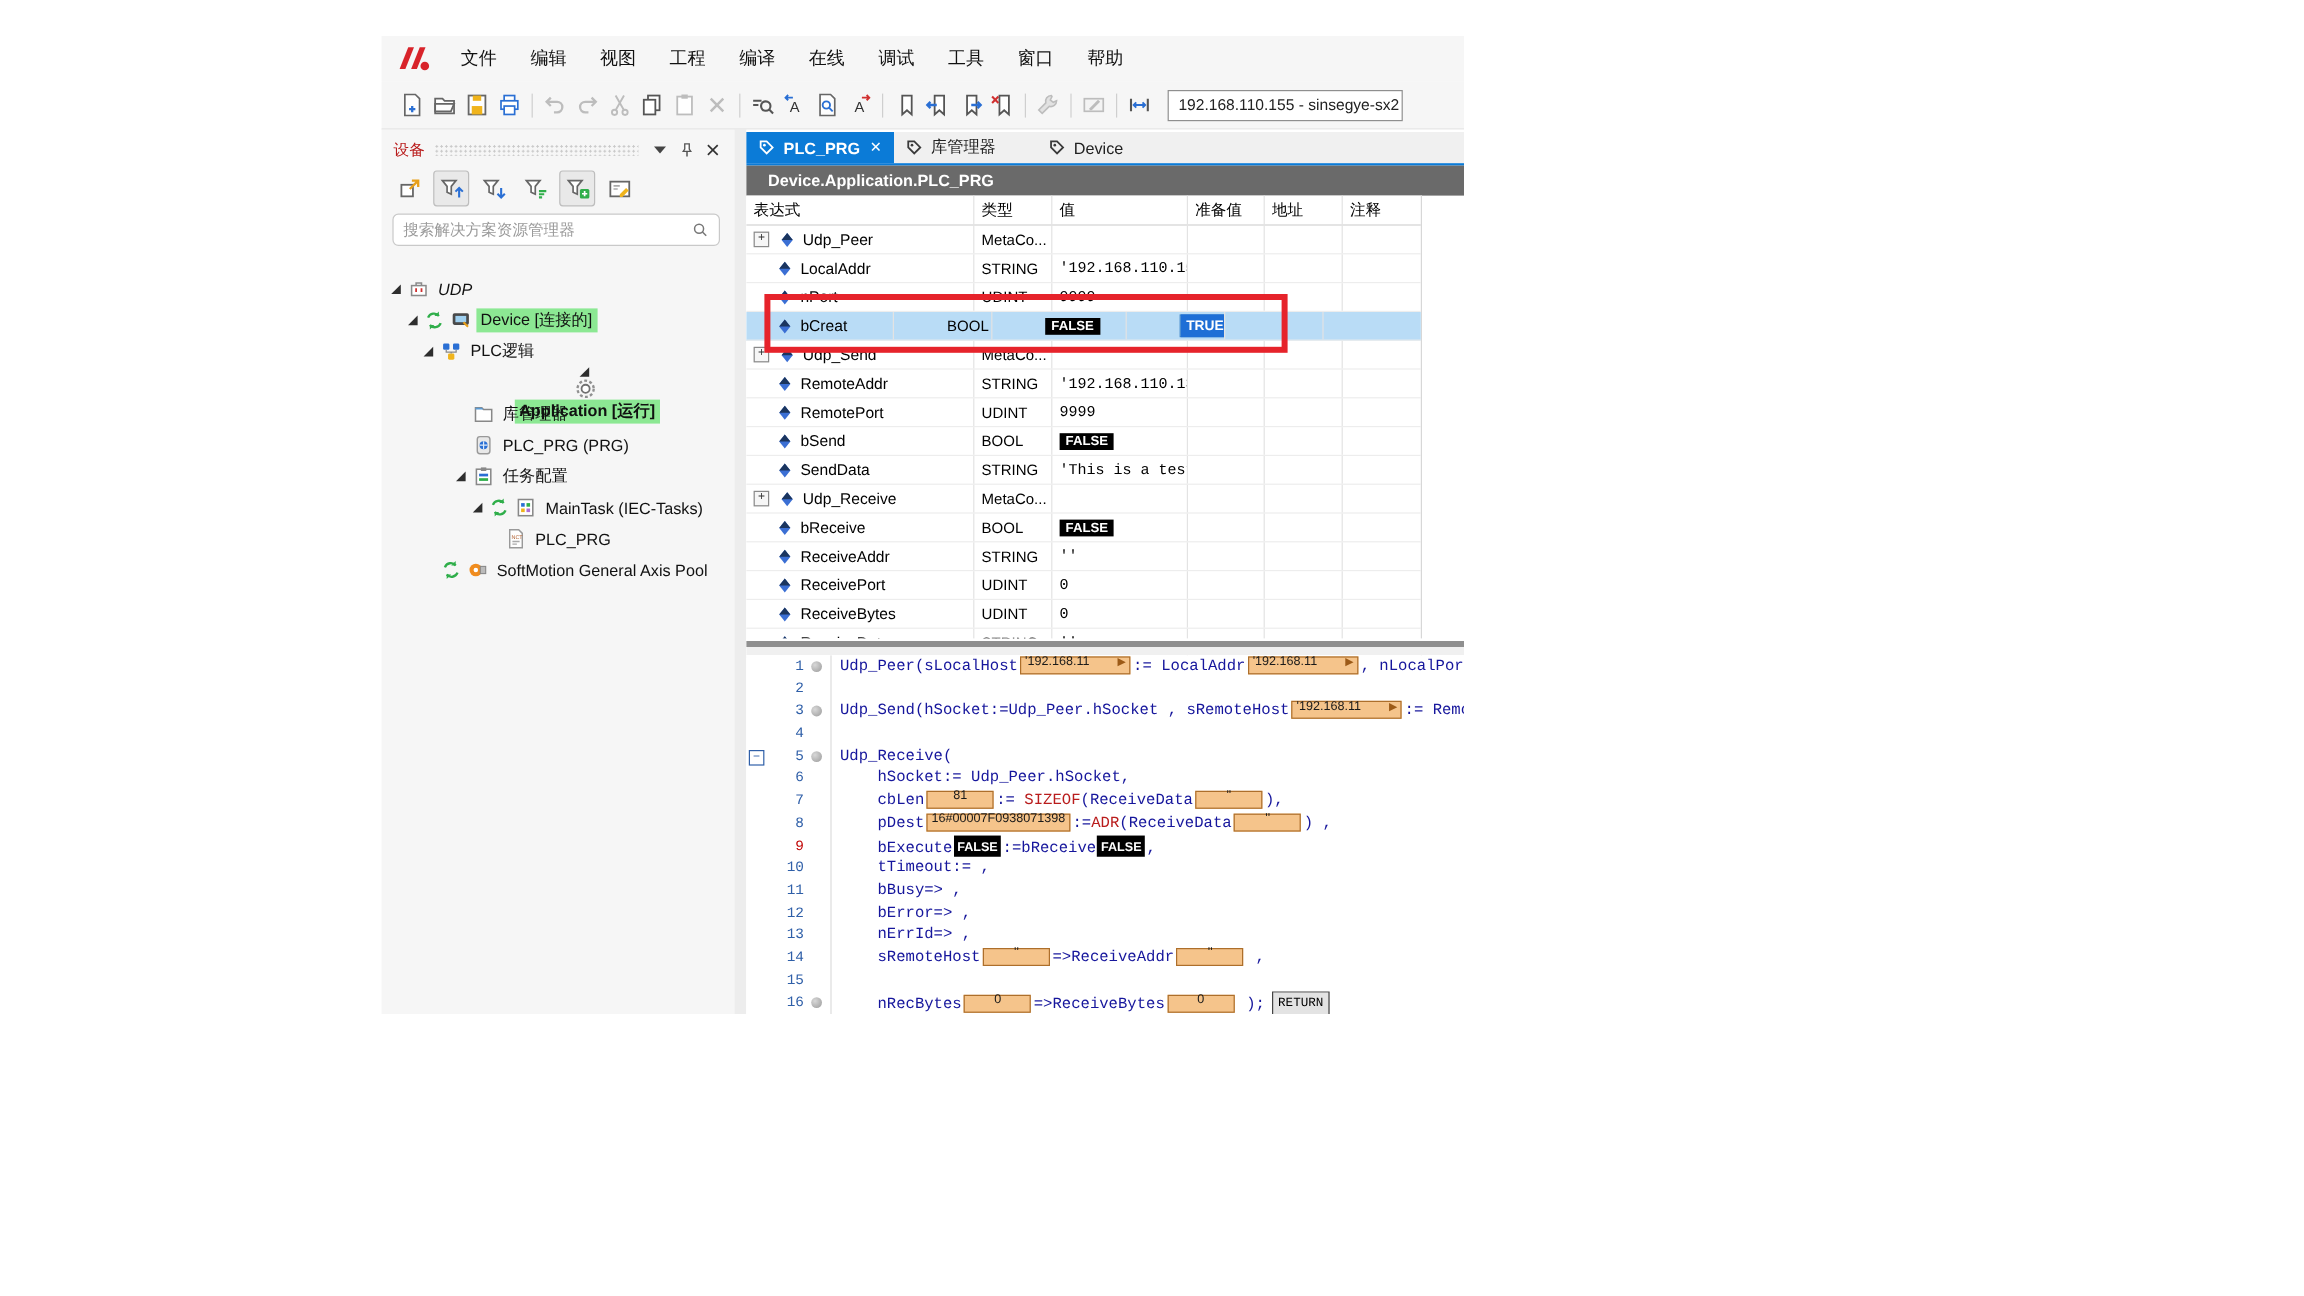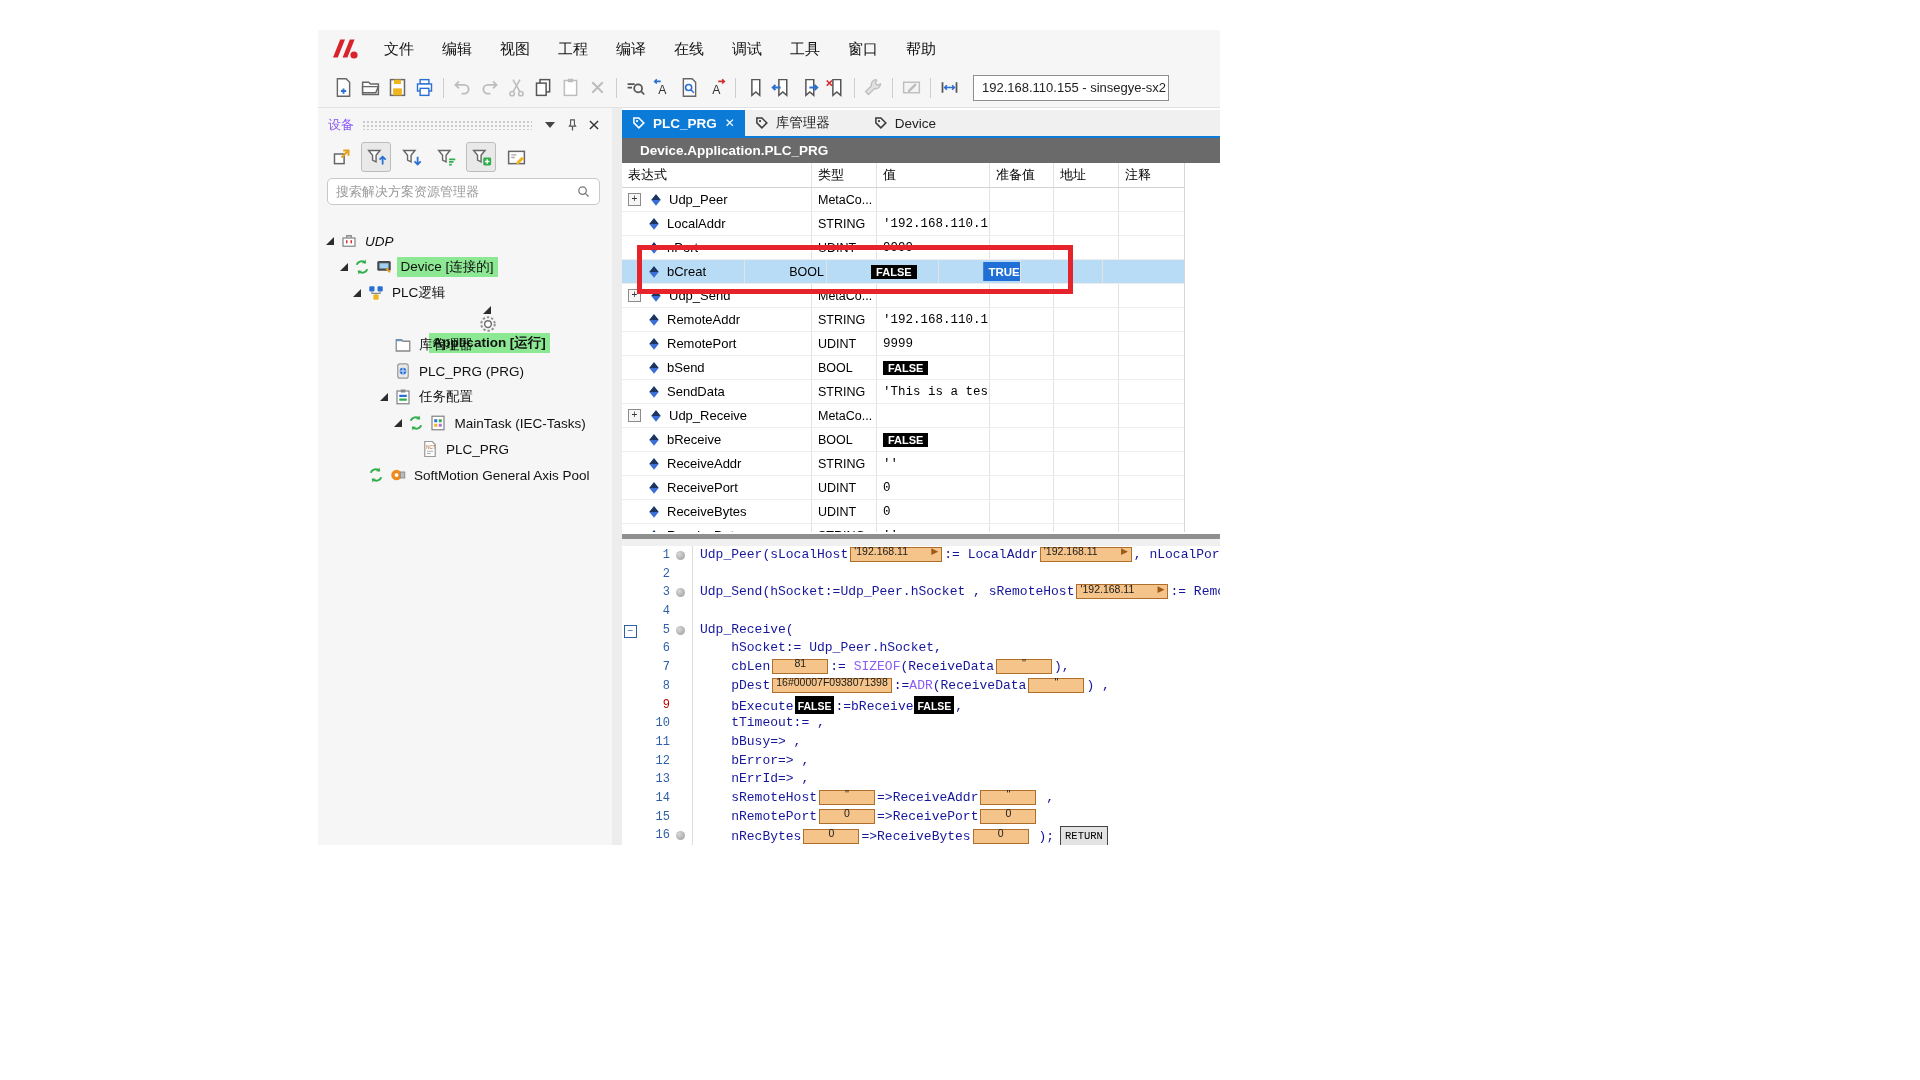--- a/index.html
+++ b/index.html
@@ -12,21 +12,21 @@
   #logo{width:34px;height:26px;margin-left:12px;margin-right:6px;display:flex;align-items:center;}
   #toolbar{left:318px;top:68px;width:902px;height:40px;background:#f6f6f6;border-bottom:1px solid #e2e2e2;
            display:flex;align-items:center;padding-left:12px;box-sizing:border-box;}
   .tbtn{width:27px;height:27px;display:flex;align-items:center;justify-content:center;border-radius:3px;}
   .tsep{width:1px;height:20px;background:#cfcfcf;margin:0 5px;}
   #addrbox{margin-left:10px;width:196px;height:26px;background:#fff;border:1px solid #8f8f8f;
            font-size:13px;color:#222;padding:0 0 0 8px;white-space:nowrap;overflow:hidden;line-height:26px;box-sizing:border-box;}
   
   #sidebar{left:318px;top:108px;width:294px;height:737px;background:#f6f6f6;}
   #panel-head{position:absolute;left:0;top:4px;width:100%;height:26px;display:flex;align-items:center;}
-  #panel-title{font-size:13px;color:#8b5cf6;margin-left:10px;}
+  #panel-title{font-size:13px;color:#b91c1c;margin-left:10px;}
   .dots{flex:1;height:10px;margin:0 8px;background-image:radial-gradient(#c9c9c9 1px,transparent 1px);background-size:4px 4px;}
   .phicon{width:20px;height:20px;display:flex;align-items:center;justify-content:center;margin-right:2px;}
   #side-toolbar{position:absolute;left:8px;top:34px;height:30px;display:flex;align-items:center;gap:5px;}
   .sbtn{width:28px;height:28px;display:flex;align-items:center;justify-content:center;border-radius:3px;border:1px solid transparent;}
   .sbtn.pressed{background:#e9e9e9;border-color:#bdbdbd;}
   #searchbox{position:absolute;left:9px;top:70px;width:273px;height:27px;background:#fff;border:1px solid #c9c9c9;
              border-radius:5px;display:flex;align-items:center;box-sizing:border-box;}
   #searchbox input{flex:1;border:none;outline:none;background:transparent;font-size:13px;color:#333;padding:0 4px 0 8px;
                    font-family:"Liberation Sans","DejaVu Sans",sans-serif;}
   #searchbox input::placeholder{color:#9a9a9a;}
@@ -73,21 +73,21 @@
   #code-gutter-line{position:absolute;left:70px;top:0;height:100%;width:1px;background:#dcdcdc;}
   .codeline{position:relative;height:18.7px;line-height:18.7px;white-space:pre;overflow:hidden;
             font-family:"Liberation Mono","DejaVu Sans Mono",monospace;font-size:13px;color:#16169c;}
   .lnum{position:absolute;left:16px;width:32px;text-align:right;font-size:12px;color:#2f5fa8;}
   .lnum.red{color:#c00000;}
   .foldbox{position:absolute;left:2px;top:4px;width:11px;height:11px;border:1px solid #2f5fa8;background:#fff;
            color:#2f5fa8;font-size:10px;line-height:9px;text-align:center;font-family:"Liberation Sans",sans-serif;}
   .bullet{position:absolute;left:54px;top:5px;width:9px;height:9px;border-radius:50%;
           background:radial-gradient(circle at 35% 35%, #d8d8d8, #9a9a9a);}
   .codebody{position:absolute;left:78px;top:0;right:0;white-space:pre;overflow:hidden;}
-  .kw{color:#8b5cf6;}
+  .kw{color:#b91c1c;}
   .mbox{display:inline-flex;align-items:flex-end;justify-content:center;vertical-align:middle;min-width:56px;height:15px;
         background:#f5c48b;border:1px solid #ad6f2b;color:#1a1a1a;font-family:"Liberation Sans",sans-serif;
         font-size:10.5px;padding:0 3px;margin:0 2px;box-sizing:border-box;}
   .mbox.ip{min-width:92px;justify-content:space-between;}
   .mbox .arr{color:#9c5a17;font-size:9px;margin-left:5px;}
   .fbox{display:inline-block;vertical-align:middle;background:#000;color:#fff;font-size:10.5px;font-weight:bold;
         font-family:"Liberation Sans",sans-serif;padding:1px 3px;margin:0 1px;}
   .retbox{display:inline-block;vertical-align:middle;border:1px solid #444;background:#e3e3e3;color:#000;
           font-size:10.5px;font-family:"Liberation Mono",monospace;padding:0 4px;margin-left:6px;}
   
@@ -837,20 +837,20 @@
           <div class="codeline"><span class="lnum">5</span><span class="foldbox">−</span><span class="bullet"></span><span class="codebody"><span>Udp_Receive(</span></span></div>
           <div class="codeline"><span class="lnum">6</span><span class="codebody"><span>    hSocket:= Udp_Peer.hSocket,</span></span></div>
           <div class="codeline"><span class="lnum">7</span><span class="codebody"><span>    cbLen</span><span class="mbox" style="background: rgb(245, 196, 139);">81</span><span>:= </span><span class="kw">SIZEOF</span><span>(ReceiveData</span><span class="mbox" style="background: rgb(245, 196, 139);">''</span><span>),</span></span></div>
           <div class="codeline"><span class="lnum">8</span><span class="codebody"><span>    pDest</span><span class="mbox" style="background: rgb(245, 196, 139);">16#00007F0938071398</span><span>:=</span><span class="kw">ADR</span><span>(ReceiveData</span><span class="mbox" style="background: rgb(245, 196, 139);">''</span><span>) ,</span></span></div>
           <div class="codeline"><span class="lnum red">9</span><span class="codebody"><span>    bExecute</span><span class="fbox" style="background: rgb(0, 0, 0);">FALSE</span><span>:=bReceive</span><span class="fbox" style="background: rgb(0, 0, 0);">FALSE</span><span>,</span></span></div>
           <div class="codeline"><span class="lnum">10</span><span class="codebody"><span>    tTimeout:= ,</span></span></div>
           <div class="codeline"><span class="lnum">11</span><span class="codebody"><span>    bBusy=&gt; ,</span></span></div>
           <div class="codeline"><span class="lnum">12</span><span class="codebody"><span>    bError=&gt; ,</span></span></div>
           <div class="codeline"><span class="lnum">13</span><span class="codebody"><span>    nErrId=&gt; ,</span></span></div>
           <div class="codeline"><span class="lnum">14</span><span class="codebody"><span>    sRemoteHost</span><span class="mbox" style="background: rgb(245, 196, 139);">''</span><span>=&gt;ReceiveAddr</span><span class="mbox" style="background: rgb(245, 196, 139);">''</span><span> ,</span></span></div>
-          <div class="codeline"><span class="lnum">15</span><span class="codebody"><span>    nRemotePort</span><span class="mbox" style="background: rgb(245, 196, 139);">0</span><span>=&gt;ReceivePort</span><span class="mbox" style="background: rgb(245, 196, 139);">0</span></span></div>
+          <div class="codeline"><span class="lnum">15</span></div>
           <div class="codeline"><span class="lnum">16</span><span class="bullet"></span><span class="codebody"><span>    nRecBytes</span><span class="mbox" style="background: rgb(245, 196, 139);">0</span><span>=&gt;ReceiveBytes</span><span class="mbox" style="background: rgb(245, 196, 139);">0</span><span> );</span><span class="retbox">RETURN</span></span></div>
         </div>
     </div>
   </div>
 
   <div id="redbox" class="abs" style="border-color: rgb(230, 35, 43);"></div>
 </div>
 
 </body></html>

